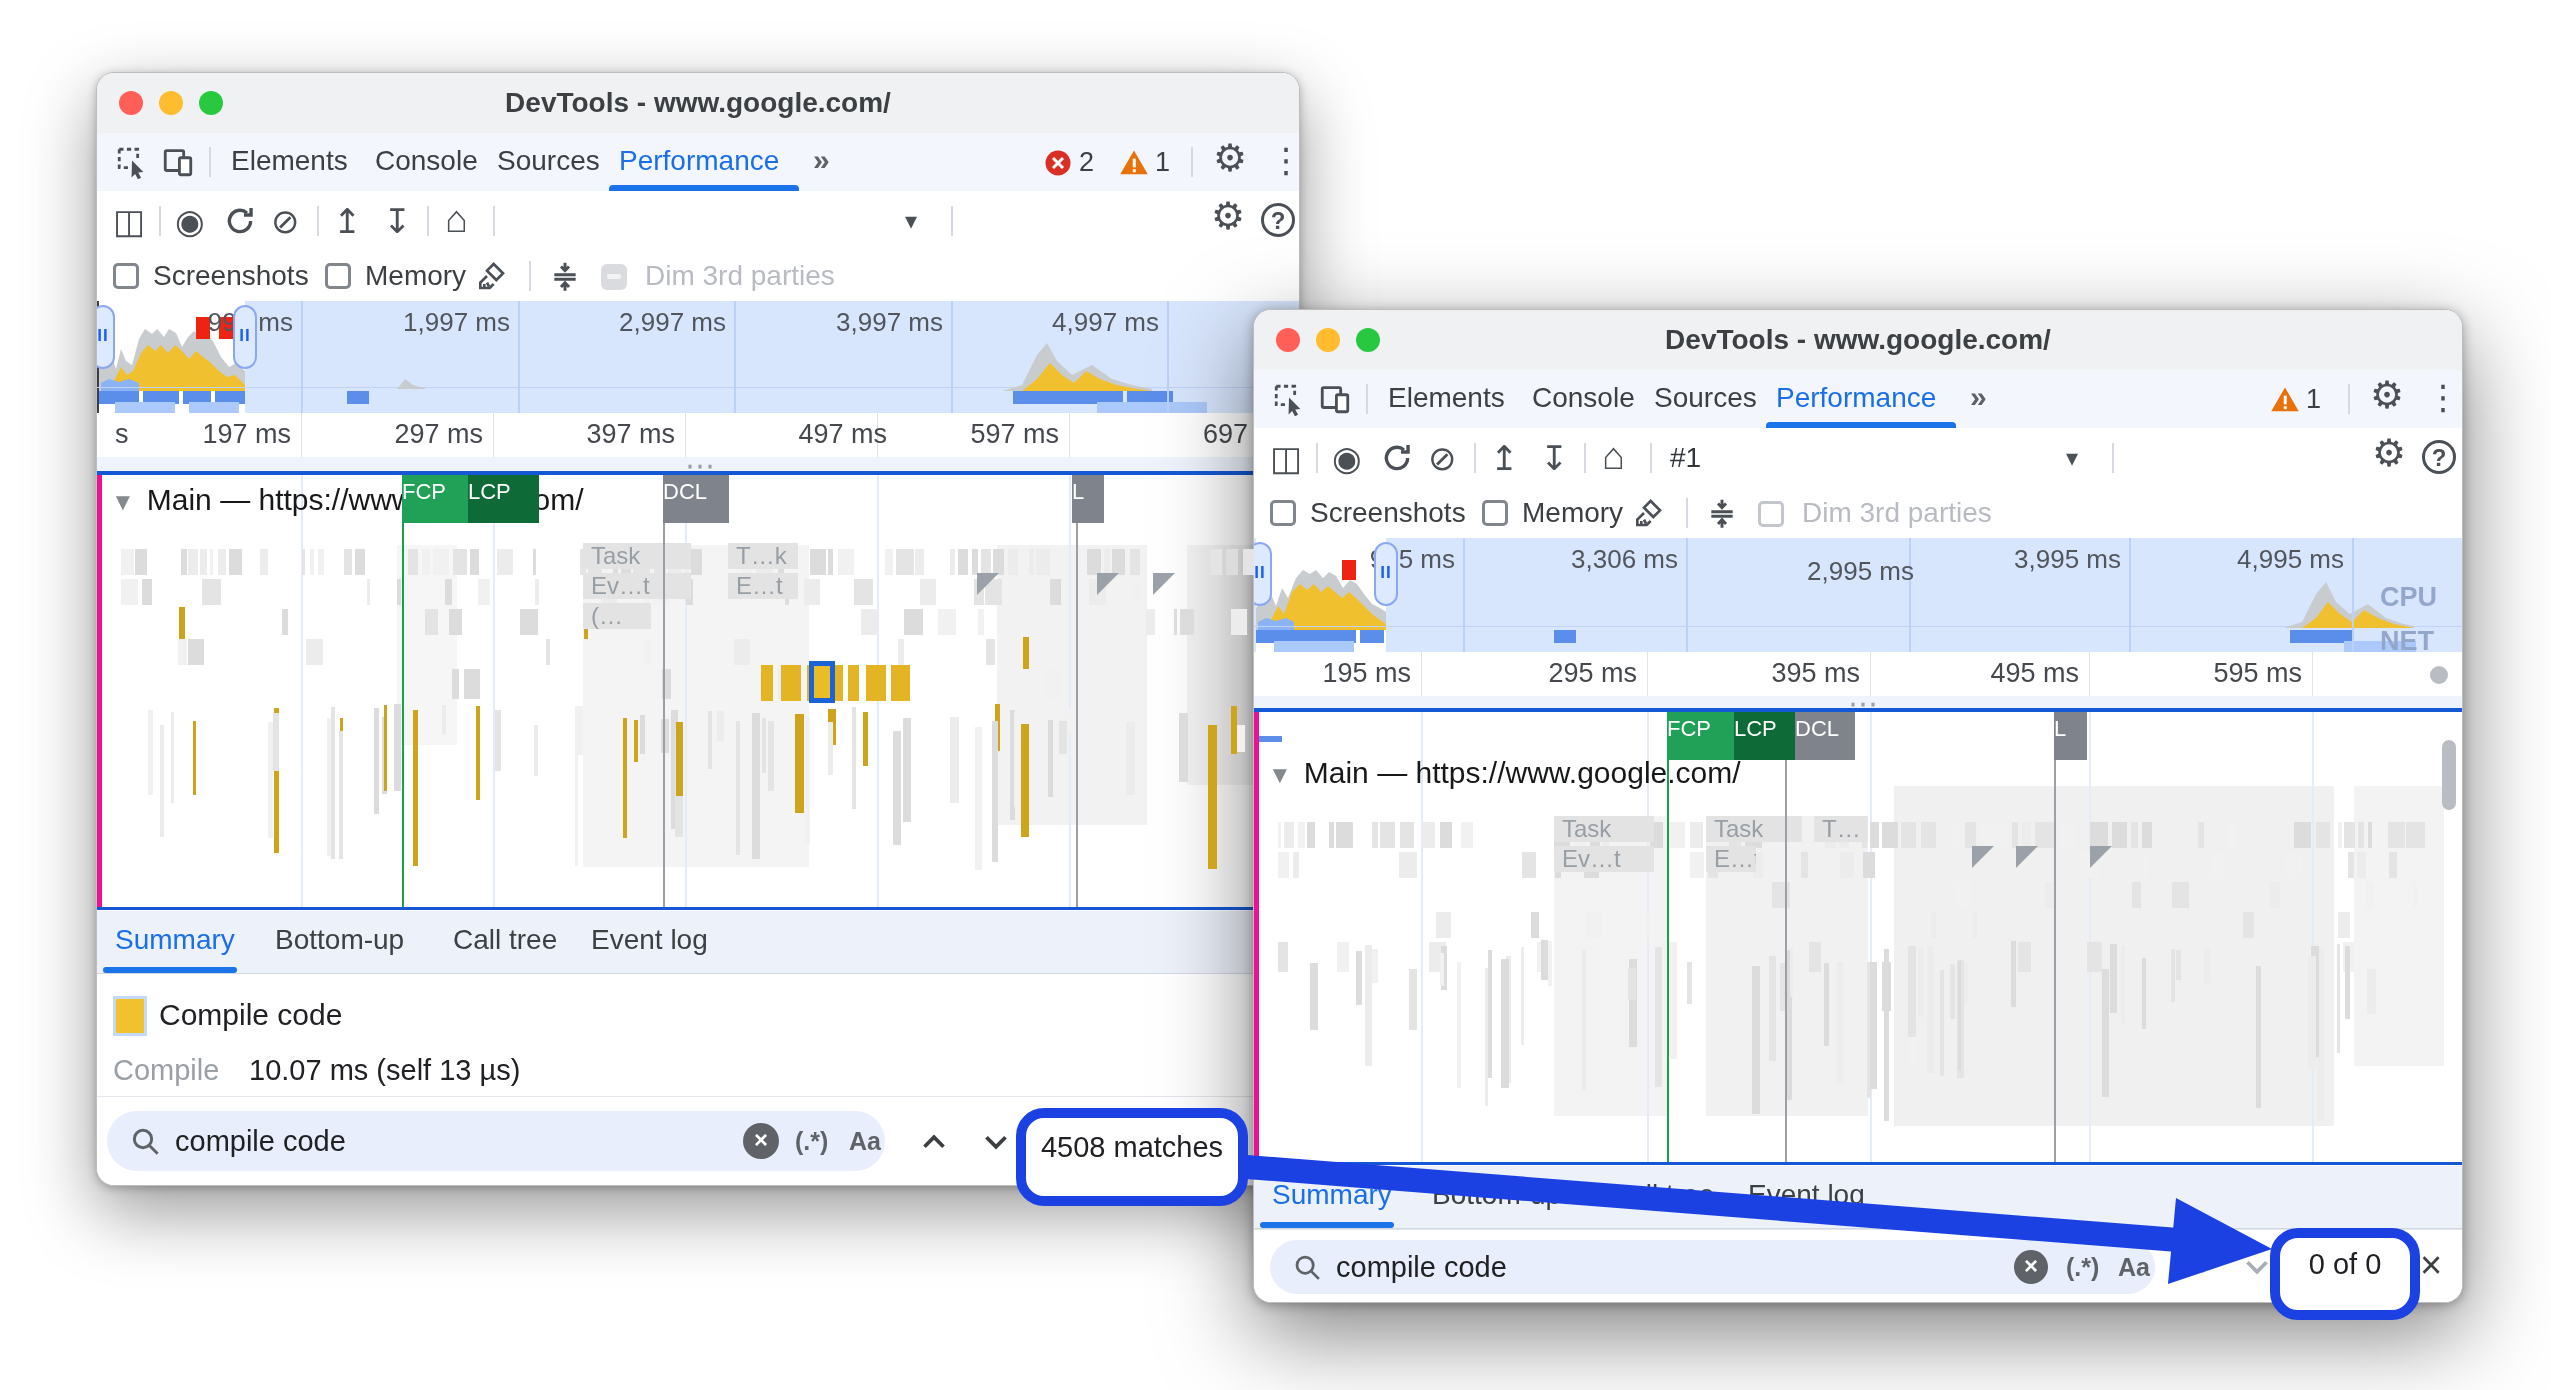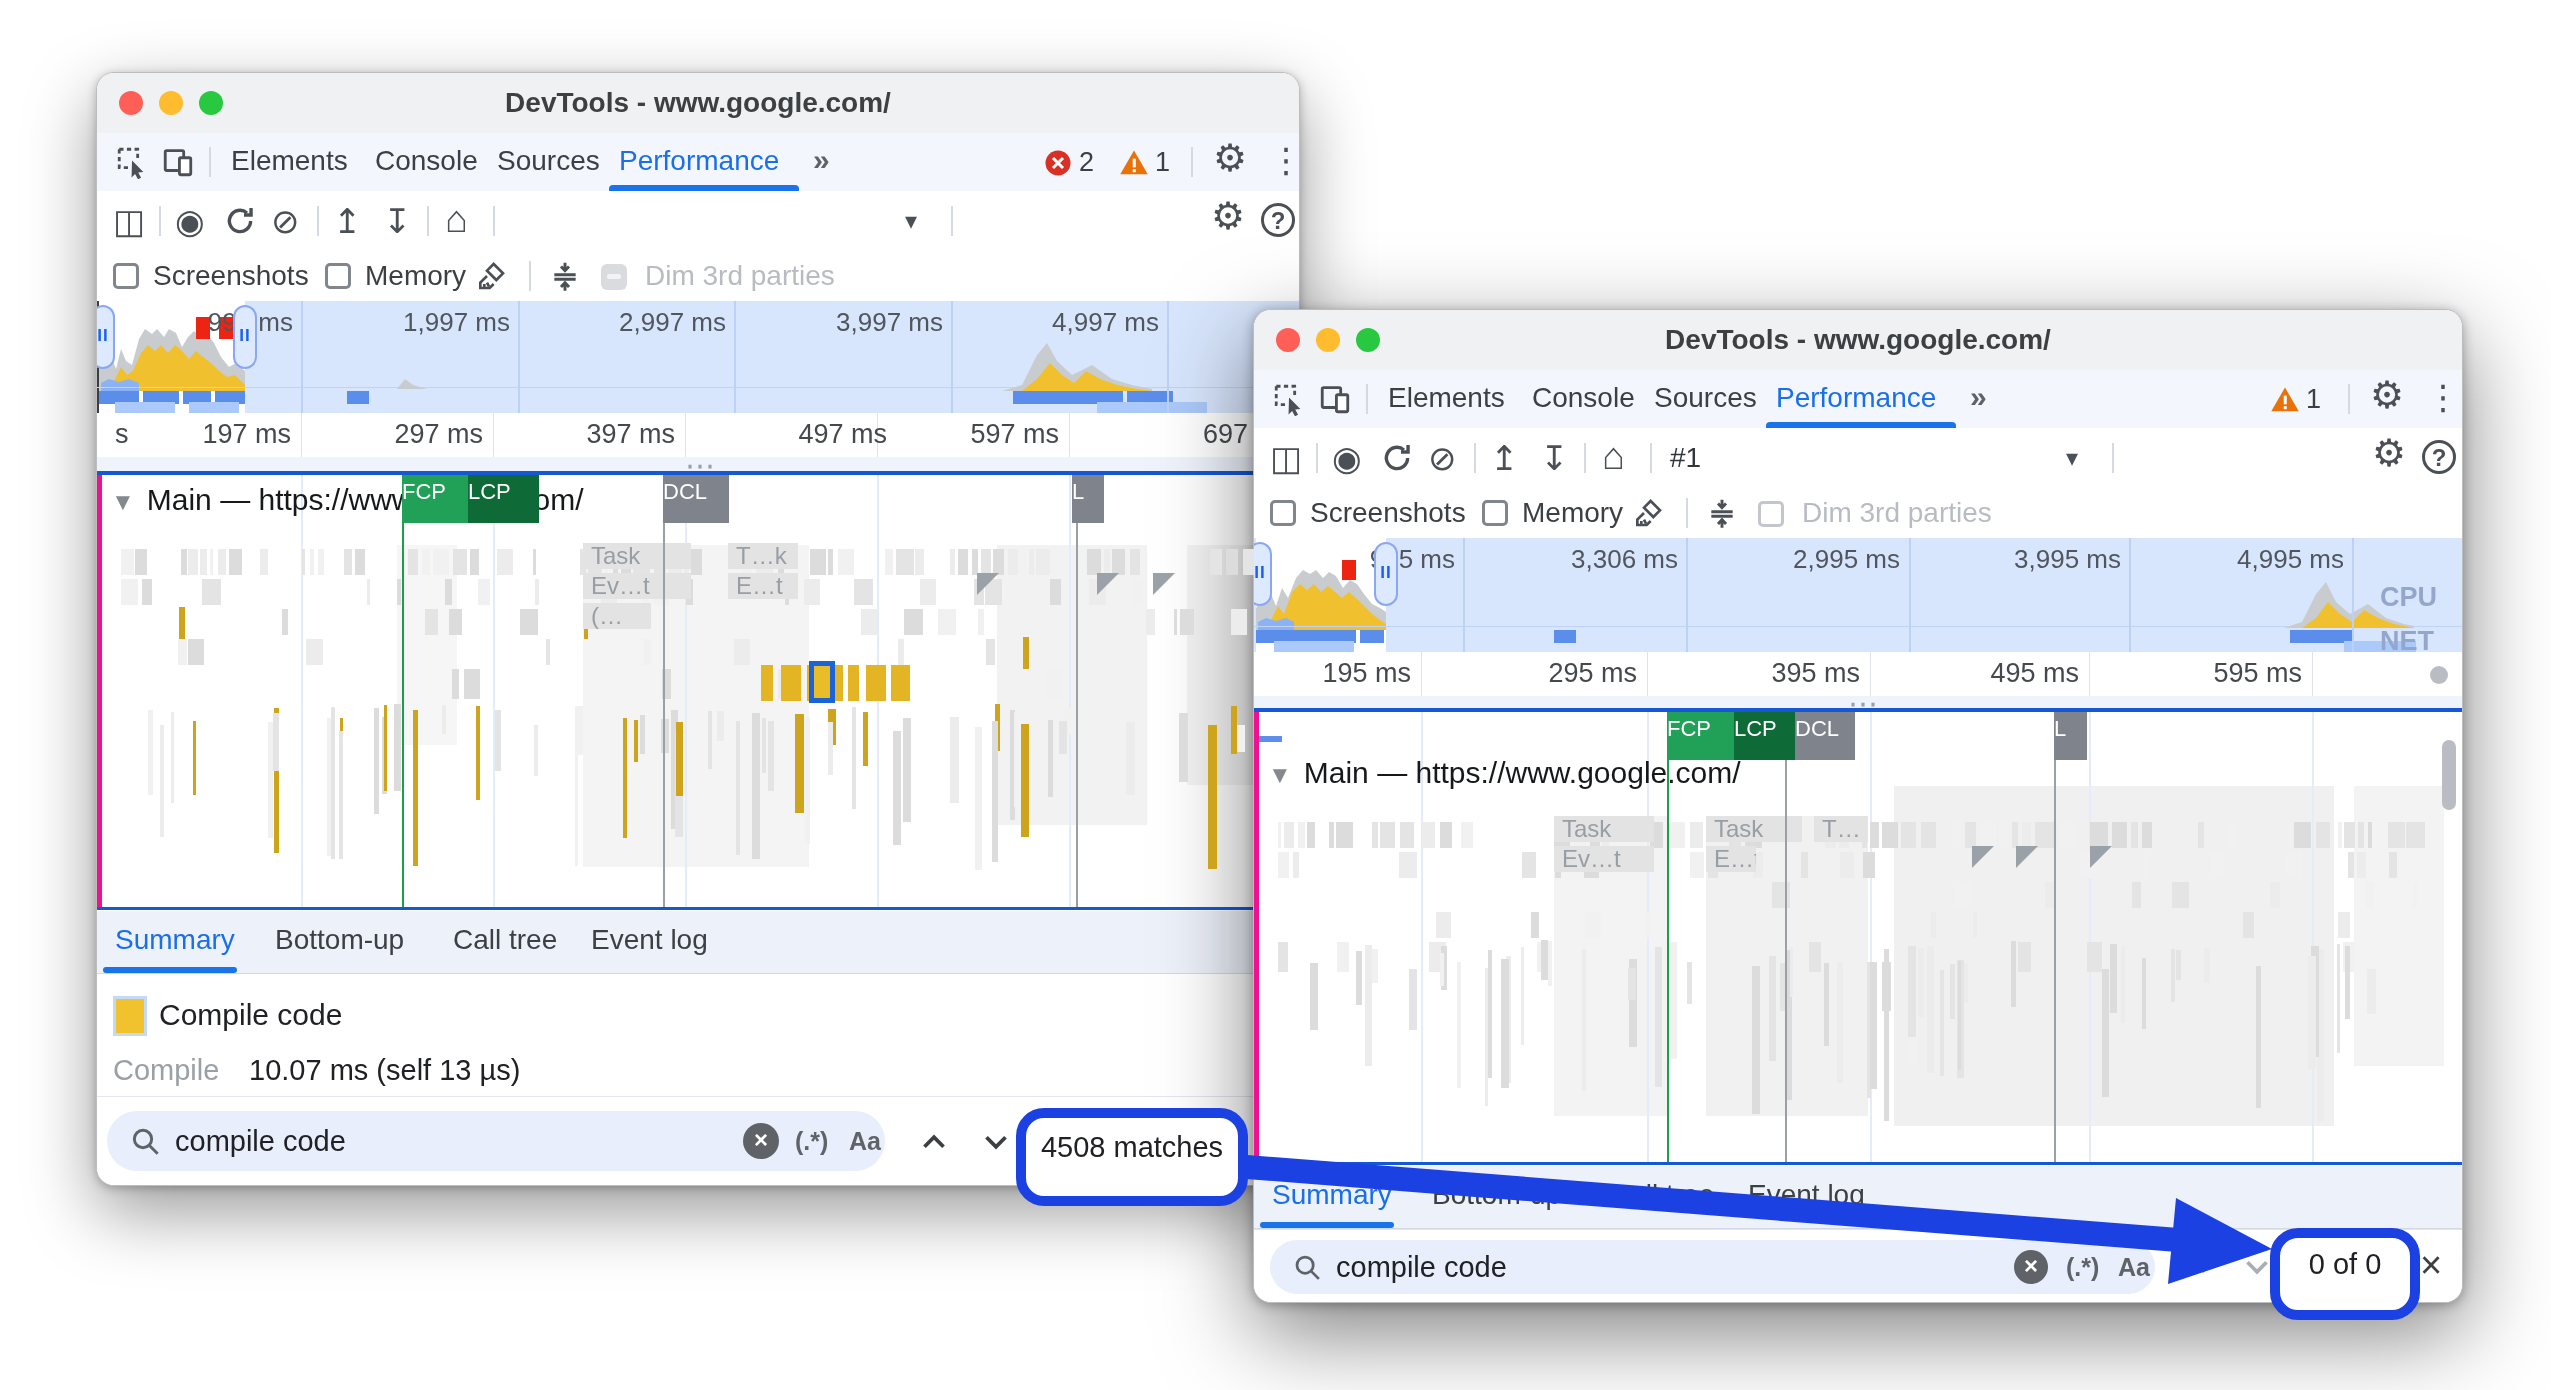--- a/index.html
+++ b/index.html
@@ -598,21 +598,21 @@
     <div class="netlite" style="left:1090px;top:103px;width:72px;"></div>
     <span class="sidelbl" style="left:1126px;top:44px;">CPU</span>
     <span class="sidelbl" style="left:1126px;top:88px;">NET</span>
     <div class="handle" style="left:-6px;">II</div>
     <div class="handle" style="left:120px;">II</div>
   <div class="ovgrid" style="left: 209px;"></div>
       <span class="ovtick" style="left: 201px;">995 ms</span>
       <div class="ovgrid" style="left: 432px;"></div>
       <span class="ovtick" style="left: 424px;">3,306 ms</span>
       <div class="ovgrid" style="left: 655px;"></div>
-      <span class="ovtick" style="left: 646px;">2,995 ms</span>
+      <span class="ovtick" style="left: 660px; margin-top: 12px;">2,995 ms</span>
       <div class="ovgrid" style="left: 875px;"></div>
       <span class="ovtick" style="left: 867px;">3,995 ms</span>
       <div class="ovgrid" style="left: 1098px;"></div>
       <span class="ovtick" style="left: 1090px;">4,995 ms</span>
     </div>
 
   <div class="ruler" id="ru2" style="top:342px;height:44px;">
     <div class="scrollthumb" style="left:1176px;top:14px;width:18px;height:18px;border-radius:50%;"></div>
   <div class="rline" style="left: 167px;"></div>
       <span class="rtick" style="left: 157px;">195 ms</span>

